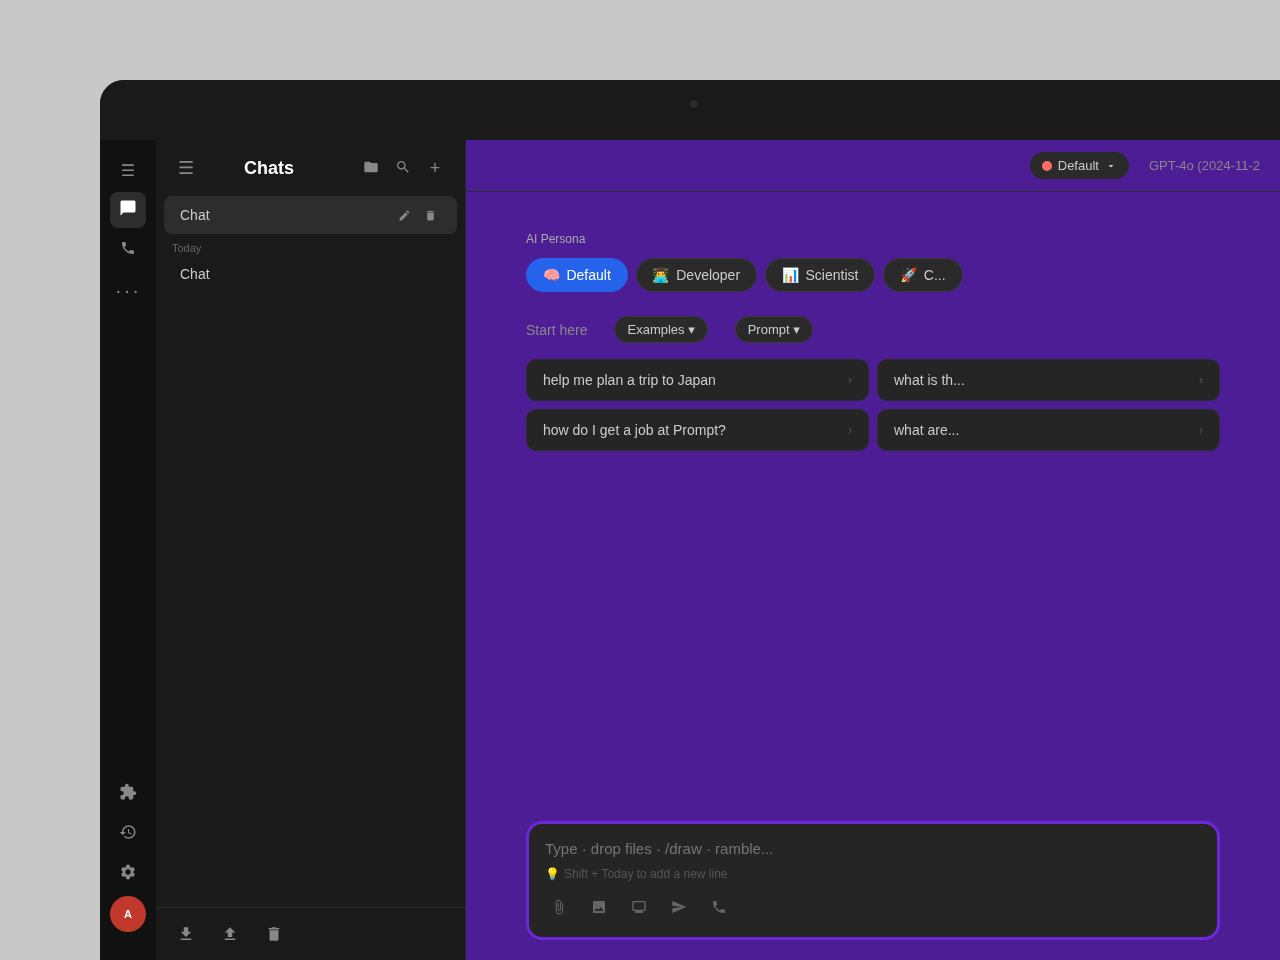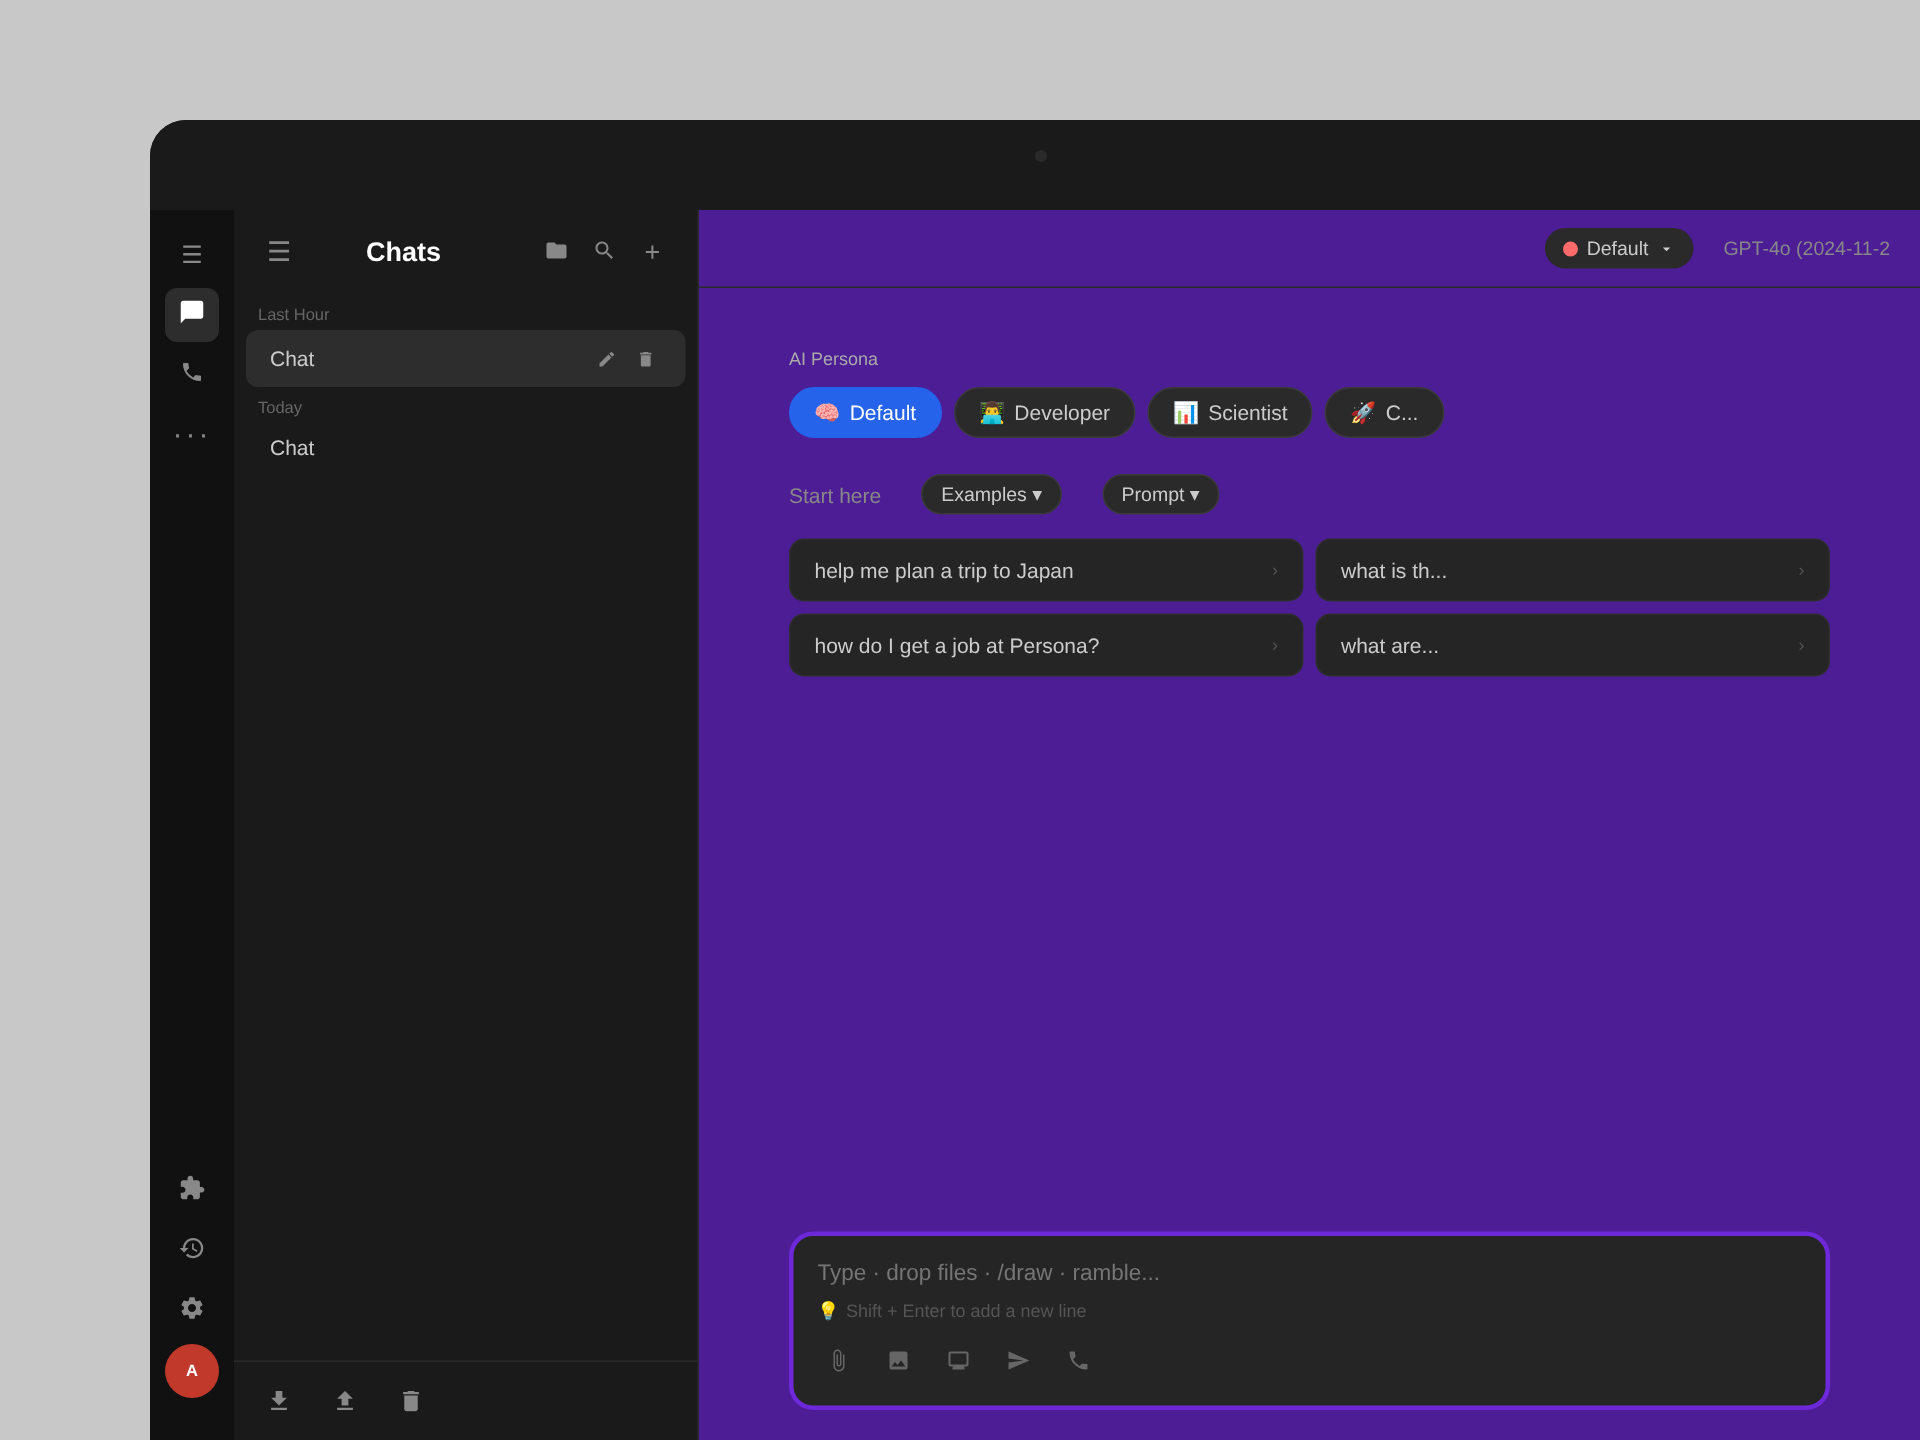--- a/index.html
+++ b/index.html
@@ -503,21 +503,20 @@
                   <path d="M15.5 14h-.79l-.28-.27C15.41 12.59 16 11.11 16 9.5 16 5.91 13.09 3 9.5 3S3 5.91 3 9.5 5.91 16 9.5 16c1.61 0 3.09-.59 4.23-1.57l.27.28v.79l5 4.99L20.49 19l-4.99-5zm-6 0C7.01 14 5 11.99 5 9.5S7.01 5 9.5 5 14 7.01 14 9.5 11.99 14 9.5 14z"></path>
                 </svg>
             </span>
           </div>
           <div class="sidebar-icon-btn">
             <span style="font-size:18px; font-weight:300;">+</span>
           </div>
         </div>
       </div>
 
-      <div class="sidebar-section-label">Last Hour</div>
       <div class="chat-item active">
         <div class="chat-item-row">
           <span>Chat</span>
           <div class="chat-item-actions">
             <div class="chat-action-btn">
               <svg width="13" height="13" viewBox="0 0 24 24" fill="currentColor">
                   <path d="M3 17.25V21h3.75L17.81 9.94l-3.75-3.75L3 17.25zM20.71 7.04c.39-.39.39-1.02 0-1.41l-2.34-2.34c-.39-.39-1.02-.39-1.41 0l-1.83 1.83 3.75 3.75 1.83-1.83z"></path>
                 </svg>
             </div>
             <div class="chat-action-btn">
@@ -603,36 +602,36 @@
         <div class="prompts-grid">
           <div class="prompt-item">
             <span class="prompt-text">help me plan a trip to Japan</span>
             <span class="prompt-arrow">›</span>
           </div>
           <div class="prompt-item">
             <span class="prompt-text">what is th...</span>
             <span class="prompt-arrow">›</span>
           </div>
           <div class="prompt-item">
-            <span class="prompt-text">how do I get a job at Persona?</span>
+            <span class="prompt-text">how do I get a job at Prompt?</span>
             <span class="prompt-arrow">›</span>
           </div>
           <div class="prompt-item">
             <span class="prompt-text">what are...</span>
             <span class="prompt-arrow">›</span>
           </div>
         </div>
 
       </div>
 
       <div class="input-area">
         <input class="input-field" type="text" placeholder="Type · drop files · /draw · ramble..." style="">
         <div class="input-hint">
           <span class="hint-icon">💡</span>
-          <span>Shift + Enter to add a new line</span>
+          <span>Shift + Today to add a new line</span>
         </div>
         <div class="input-toolbar">
           <div class="input-tool-btn">
             <svg width="16" height="16" viewBox="0 0 24 24" fill="currentColor">
                 <path d="M16.5 6v11.5c0 2.21-1.79 4-4 4s-4-1.79-4-4V5c0-1.38 1.12-2.5 2.5-2.5s2.5 1.12 2.5 2.5v10.5c0 .55-.45 1-1 1s-1-.45-1-1V6H10v9.5c0 1.38 1.12 2.5 2.5 2.5s2.5-1.12 2.5-2.5V5c0-2.21-1.79-4-4-4S7 2.79 7 5v12.5c0 3.04 2.46 5.5 5.5 5.5s5.5-2.46 5.5-5.5V6h-1.5z"></path>
               </svg>
           </div>
           <div class="input-tool-btn">
             <svg width="16" height="16" viewBox="0 0 24 24" fill="currentColor">
                 <path d="M21 19V5c0-1.1-.9-2-2-2H5c-1.1 0-2 .9-2 2v14c0 1.1.9 2 2 2h14c1.1 0 2-.9 2-2zM8.5 13.5l2.5 3.01L14.5 12l4.5 6H5l3.5-4.5z"></path>

